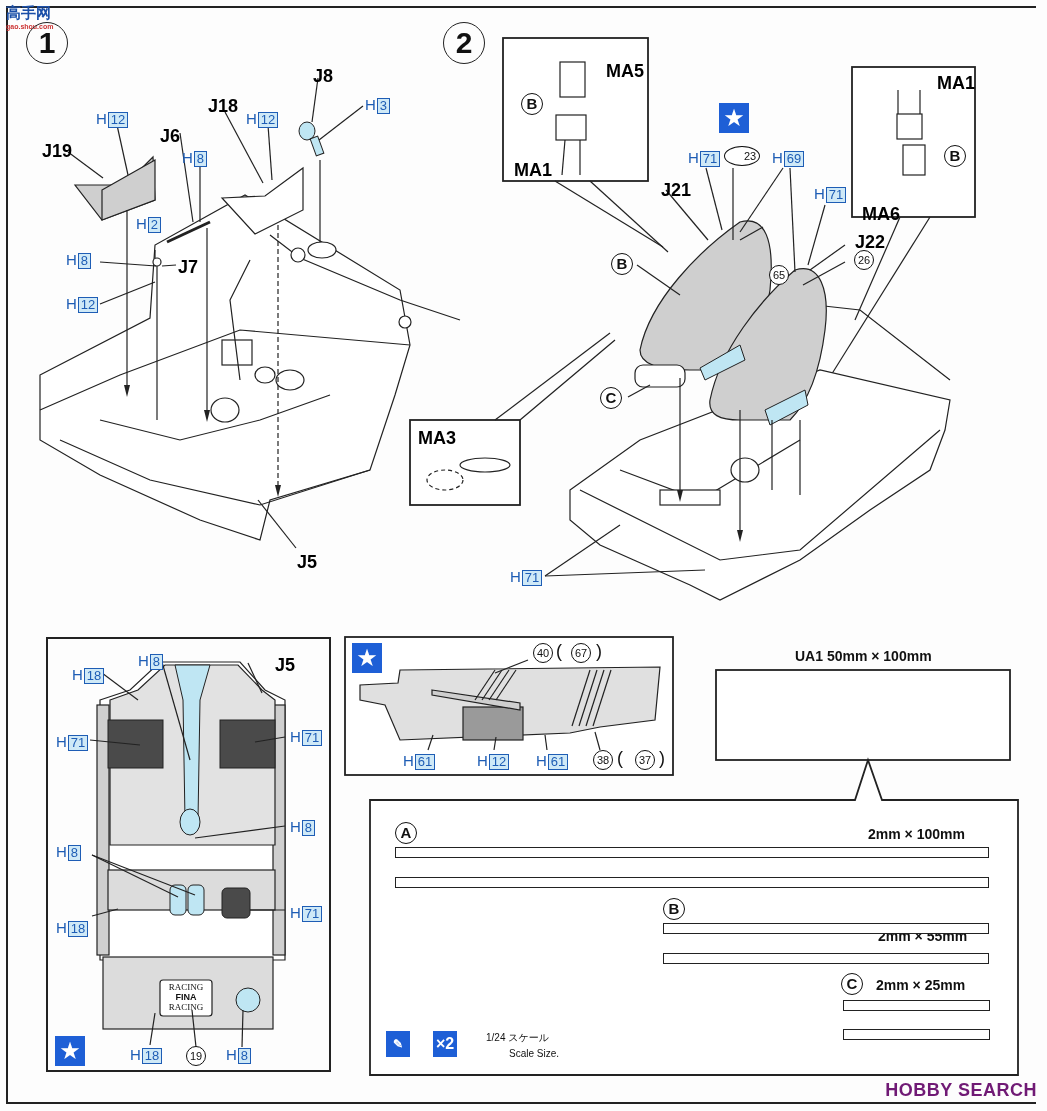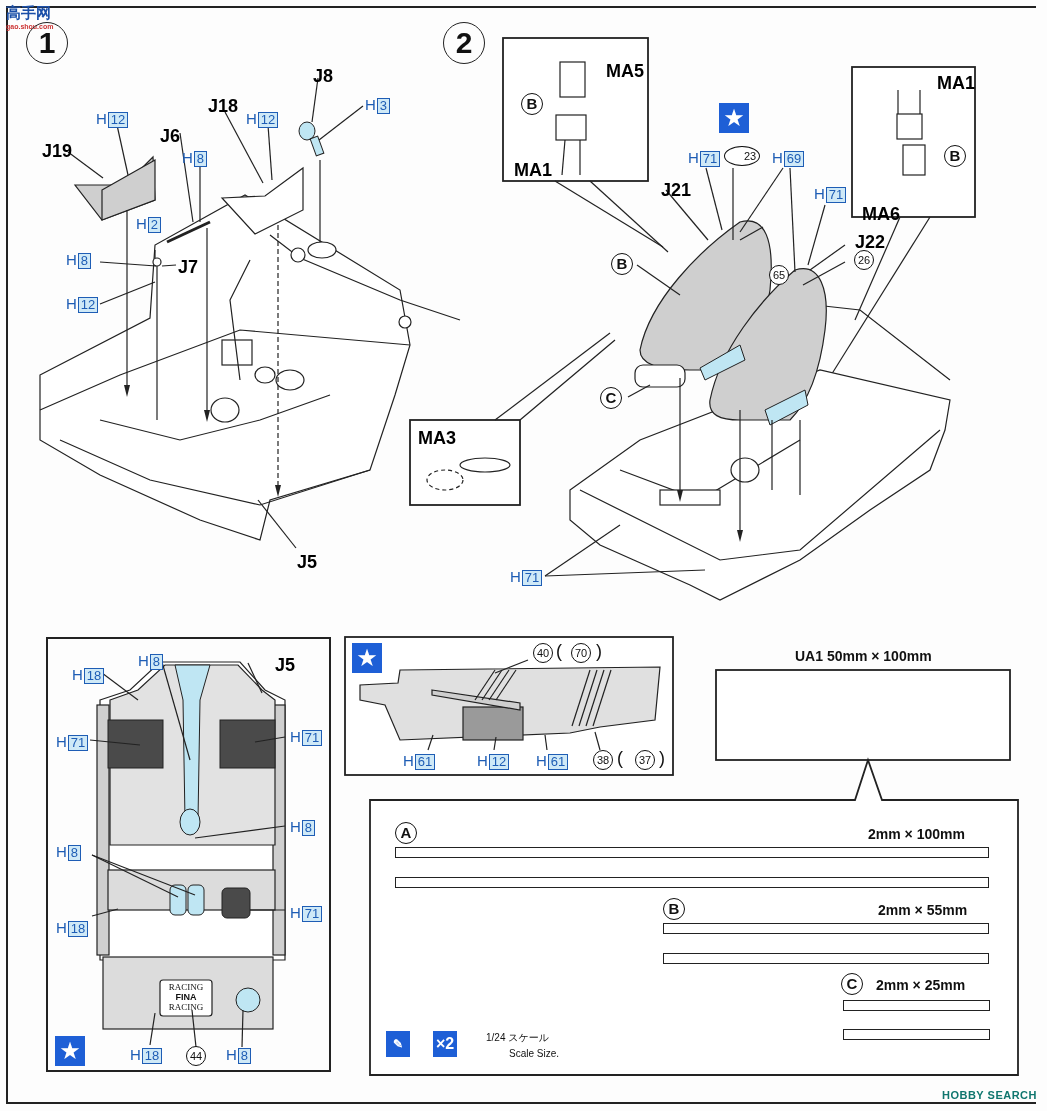--- a/index.html
+++ b/index.html
@@ -9,21 +9,21 @@
   .lbl{position:absolute;font-weight:bold;font-size:18px;color:#000000;white-space:nowrap;}
   .clr{position:absolute;font-size:15px;color:#1e5db5;white-space:nowrap;line-height:16px;}
   .clr .box{display:inline-block;border:1.5px solid #1e5db5;background:#cfe9f7;padding:0 2px;font-size:13px;line-height:14px;margin-left:1px;}
   .circ{position:absolute;width:18px;height:18px;border:1.5px solid #111;border-radius:50%;text-align:center;font-size:11px;line-height:18px;background:#fff;}
   .circ.big{width:20px;height:20px;line-height:20px;font-size:15px;font-weight:bold;}
   .step{position:absolute;width:40px;height:40px;border:1.5px solid #222;border-radius:50%;text-align:center;font-size:30px;font-weight:900;line-height:40px;}
   .star{position:absolute;width:30px;height:30px;background:#1e5fd6;color:#fff;text-align:center;font-size:24px;line-height:30px;}
   .box-panel{position:absolute;border:2px solid #222;background:#fff;box-sizing:border-box;}
   .strip{position:absolute;height:11px;border:1.5px solid #222;background:#fff;box-sizing:border-box;}
   .dim{position:absolute;font-size:14px;font-weight:bold;white-space:nowrap;}
-  .watermark{position:absolute;right:10px;bottom:10px;font-size:11px;color:#0f766e;font-weight:bold;letter-spacing:.5px;}
+  .watermark{position:absolute;right:10px;bottom:10px;font-size:18px;color:#701a75;font-weight:bold;letter-spacing:.5px;}
   .logo{position:absolute;left:6px;top:4px;font-size:15px;color:#1b4fa8;font-weight:bold;}
   .logo small{display:block;font-size:7px;color:#c33;}
   svg{position:absolute;left:0;top:0;}
   .stroke{stroke:#222;stroke-width:1.2;fill:none;}
   .part{stroke:#222;stroke-width:1.2;fill:#fff;}
   .grey{fill:#cfcfcf;stroke:#222;stroke-width:1.2;}
   .dark{fill:#4a4a4a;stroke:#222;stroke-width:1;}
   .lightblue{fill:#bfe6f3;stroke:#222;stroke-width:1;}
   .scale-ico{position:absolute;width:24px;height:26px;background:#1e5fd6;color:#fff;font-weight:bold;text-align:center;line-height:26px;font-size:16px;}
   .scale-text{position:absolute;font-size:10px;line-height:15px;white-space:nowrap;}
@@ -262,50 +262,50 @@
   <div class="clr" style="left:72px;top:667px;"><span>H</span><span class="box">18</span></div>
   <div class="clr" style="left:138px;top:653px;"><span>H</span><span class="box">8</span></div>
   <div class="clr" style="left:56px;top:734px;"><span>H</span><span class="box">71</span></div>
   <div class="clr" style="left:290px;top:729px;"><span>H</span><span class="box">71</span></div>
   <div class="clr" style="left:290px;top:819px;"><span>H</span><span class="box">8</span></div>
   <div class="clr" style="left:56px;top:844px;"><span>H</span><span class="box">8</span></div>
   <div class="clr" style="left:56px;top:920px;"><span>H</span><span class="box">18</span></div>
   <div class="clr" style="left:290px;top:905px;"><span>H</span><span class="box">71</span></div>
   <div class="clr" style="left:130px;top:1047px;"><span>H</span><span class="box">18</span></div>
   <div class="clr" style="left:226px;top:1047px;"><span>H</span><span class="box">8</span></div>
-  <div class="circ" style="left:186px;top:1046px;">44</div>
+  <div class="circ" style="left:186px;top:1046px;">19</div>
   <div style="position:absolute;left:160px;top:982px;width:52px;text-align:center;font-family:'Liberation Serif',serif;font-size:9px;line-height:10px;">
     <div>RACING</div>
     <div style="font-family:'Liberation Sans',sans-serif;font-weight:bold;">FINA</div>
     <div>RACING</div>
   </div>
   <div class="star" style="left:55px;top:1036px;">★</div>
 
   <div class="star" style="left:352px;top:643px;">★</div>
   <div class="circ" style="left:533px;top:643px;">40</div>
   <div style="position:absolute;left:556px;top:641px;font-size:18px;">(</div>
-  <div class="circ" style="left:571px;top:643px;">70</div>
+  <div class="circ" style="left:571px;top:643px;">67</div>
   <div style="position:absolute;left:596px;top:641px;font-size:18px;">)</div>
   <div class="circ" style="left:593px;top:750px;">38</div>
   <div style="position:absolute;left:617px;top:748px;font-size:18px;">(</div>
   <div class="circ" style="left:635px;top:750px;">37</div>
   <div style="position:absolute;left:659px;top:748px;font-size:18px;">)</div>
   <div class="clr" style="left:403px;top:753px;"><span>H</span><span class="box">61</span></div>
   <div class="clr" style="left:477px;top:753px;"><span>H</span><span class="box">12</span></div>
   <div class="clr" style="left:536px;top:753px;"><span>H</span><span class="box">61</span></div>
 
   <div class="dim" style="left:795px;top:648px;">UA1 50mm × 100mm</div>
 
   <div class="circ big" style="left:395px;top:822px;">A</div>
   <div class="dim" style="left:868px;top:826px;">2mm × 100mm</div>
   <div class="strip" style="left:395px;top:847px;width:594px;"></div>
   <div class="strip" style="left:395px;top:877px;width:594px;"></div>
 
   <div class="circ big" style="left:663px;top:898px;">B</div>
-  <div class="dim" style="left:878px;top:902px;">2mm × 55mm</div>
+  <div class="dim" style="left:878px;top:928px;">2mm × 55mm</div>
   <div class="strip" style="left:663px;top:923px;width:326px;"></div>
   <div class="strip" style="left:663px;top:953px;width:326px;"></div>
 
   <div class="circ big" style="left:841px;top:973px;">C</div>
   <div class="dim" style="left:876px;top:977px;">2mm × 25mm</div>
   <div class="strip" style="left:843px;top:1000px;width:147px;"></div>
   <div class="strip" style="left:843px;top:1029px;width:147px;"></div>
 
   <div class="scale-ico" style="left:386px;top:1031px;font-size:12px;">✎</div>
   <div class="scale-ico" style="left:433px;top:1031px;">×2</div>

